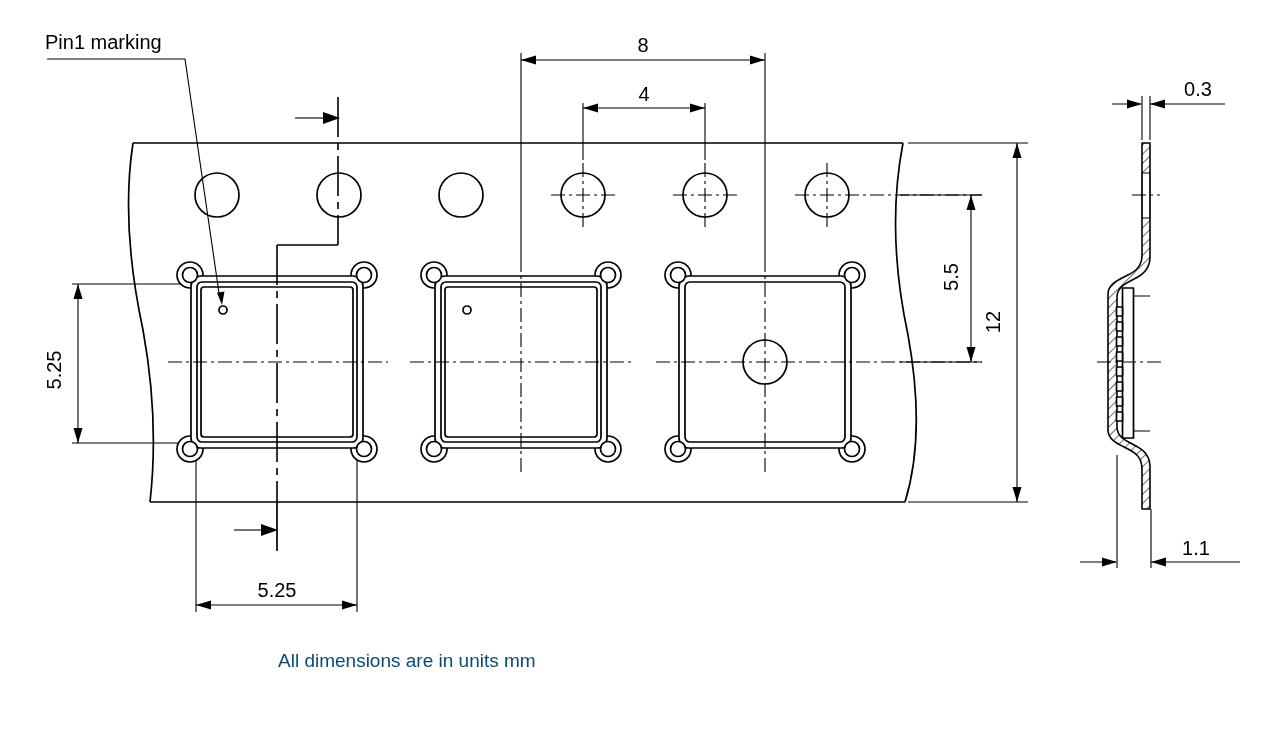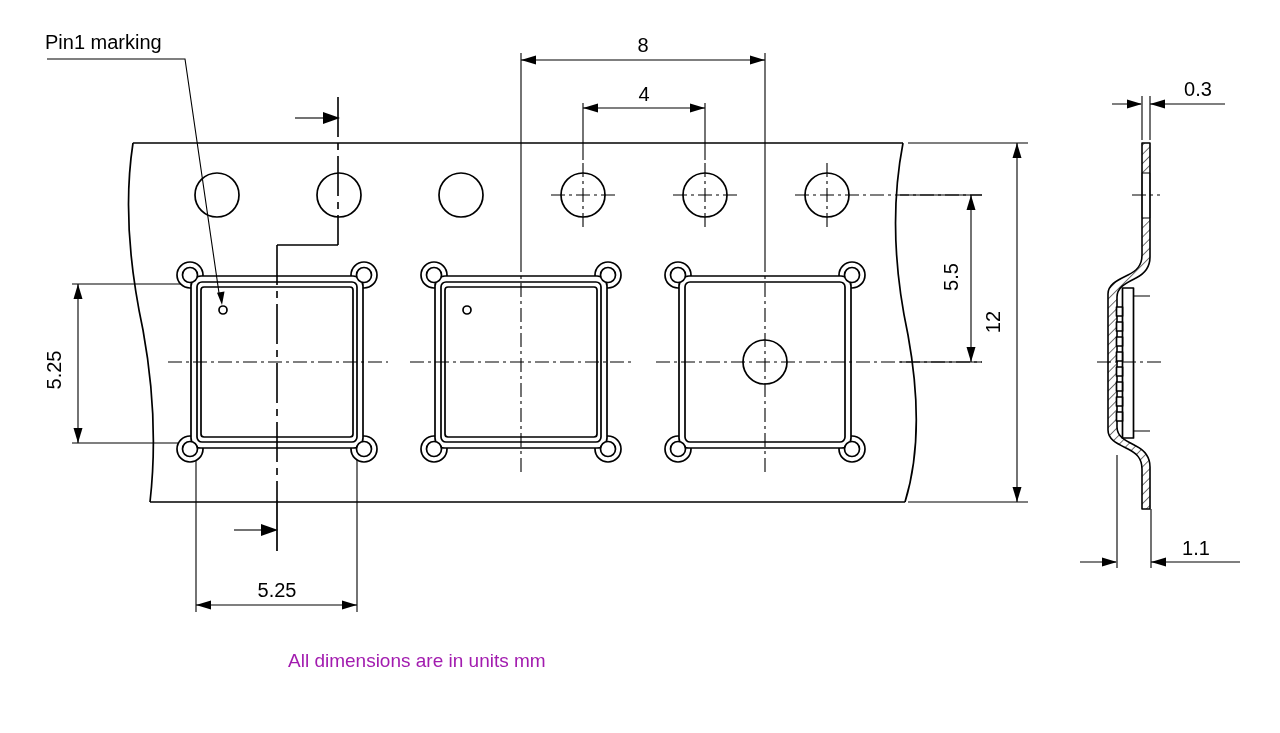--- a/index.html
+++ b/index.html
@@ -5,21 +5,21 @@
   html,body{margin:0;padding:0;background:#fff;}
   #stage{position:relative;width:1280px;height:733px;background:#ffffff;overflow:hidden;
          font-family:"Liberation Sans",sans-serif;}
   svg text{font-family:"Liberation Sans",sans-serif;font-size:20px;fill:#000;}
   .obj{stroke:#000;stroke-width:1.7;fill:none;stroke-linejoin:round;}
   .objf{stroke:#000;stroke-width:1.7;fill:#fff;stroke-linejoin:round;}
   .thin{stroke:#000;stroke-width:1.1;fill:none;}
   .cl{stroke:#000;stroke-width:1.1;fill:none;stroke-dasharray:14 4 3 4;}
   .sec{stroke:#000;stroke-width:1.6;fill:none;stroke-dasharray:40 6 7 6;}
   .ah{fill:#000;stroke:none;}
-  #notes{position:absolute;left:288px;top:648px;color:#a21caf;font-size:19px;}
+  #notes{position:absolute;left:278px;top:648px;color:#0c4a6e;font-size:19px;}
   #notes .row{display:flex;align-items:center;height:26px;white-space:pre;}
   #notes .bracket{font-size:27px;font-weight:400;line-height:26px;padding:0 2px;}
 </style>
 </head>
 <body>
 
 <div id="stage">
   <svg width="1280" height="733" viewBox="0 0 1280 733">
     <defs>
       <pattern id="hatch" patternUnits="userSpaceOnUse" width="6.5" height="6.5" patternTransform="rotate(45)">

